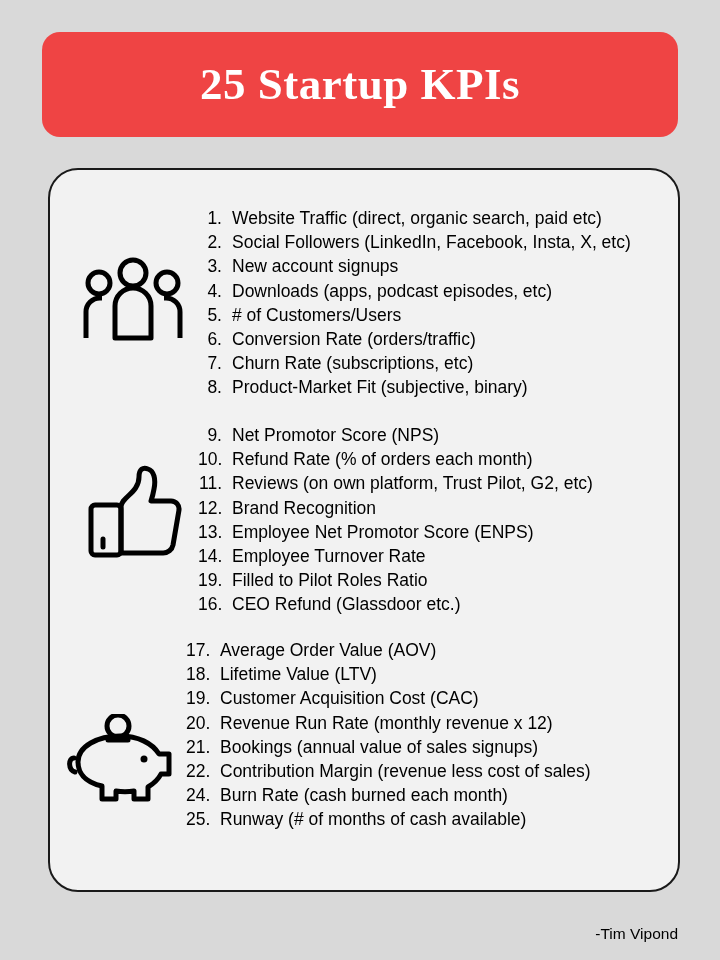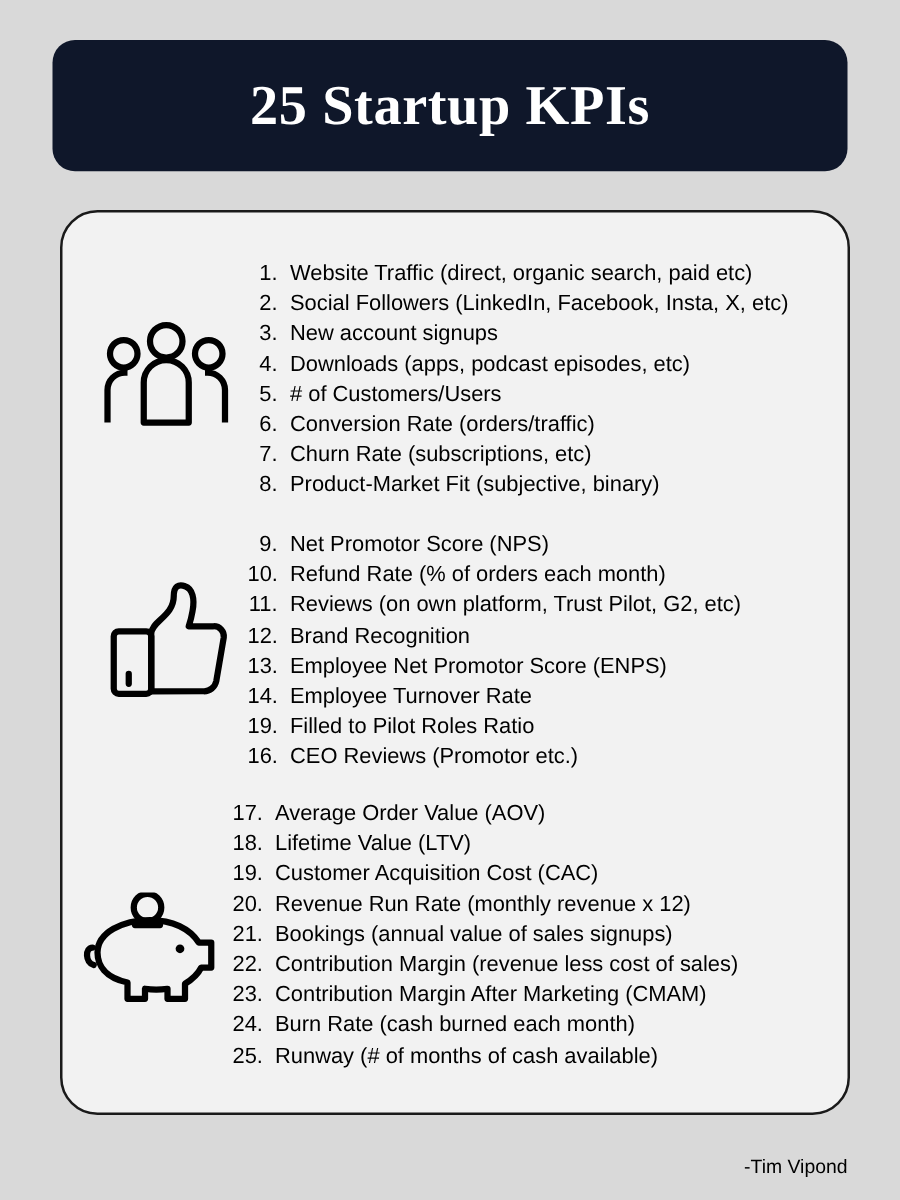--- a/index.html
+++ b/index.html
@@ -18,21 +18,21 @@
     width: 720px;
     height: 960px;
     box-sizing: border-box;
   }
   .title-bar {
     position: absolute;
     left: 42px;
     top: 32px;
     width: 636px;
     height: 105px;
-    background: #0f172a;
+    background: #ef4444;
     border-radius: 18px;
     display: flex;
     align-items: center;
     justify-content: center;
   }
   .title-text {
     color: #ffffff;
     font-family: "Liberation Serif", serif;
     font-weight: bold;
     font-size: 45px;
@@ -190,21 +190,21 @@
         <div class="kpi-row">
           <span class="kpi-num">14.</span>
           <span class="kpi-text">Employee Turnover Rate</span>
         </div>
         <div class="kpi-row">
           <span class="kpi-num">19.</span>
           <span class="kpi-text">Filled to Pilot Roles Ratio</span>
         </div>
         <div class="kpi-row">
           <span class="kpi-num">16.</span>
-          <span class="kpi-text">CEO Reviews (Promotor etc.)</span>
+          <span class="kpi-text">CEO Refund (Glassdoor etc.)</span>
         </div>
       </div>
     </div>
 
     <div class="group" id="group-2">
       <div class="group-icon">
         <svg width="110" height="92" viewBox="0 0 110 92" fill="none" stroke="#000" stroke-width="5" stroke-linejoin="round" stroke-linecap="round">
           <circle cx="52" cy="12" r="11"></circle>
           <path d="M12 48 C12 32 32 22 54 22 C72 22 86 29 93 40 h10 v20 h-8 c-3 6 -8 10 -13 13 v12 h-14 v-8 a62 62 0 0 1 -18 0 v8 h-14 v-13 C18 68 12 58 12 48 Z"></path>
           <circle cx="78" cy="45" r="3.5" fill="#000" stroke="none"></circle>
@@ -231,24 +231,20 @@
         </div>
         <div class="kpi-row">
           <span class="kpi-num">21.</span>
           <span class="kpi-text">Bookings (annual value of sales signups)</span>
         </div>
         <div class="kpi-row">
           <span class="kpi-num">22.</span>
           <span class="kpi-text">Contribution Margin (revenue less cost of sales)</span>
         </div>
         <div class="kpi-row">
-          <span class="kpi-num">23.</span>
-          <span class="kpi-text">Contribution Margin After Marketing (CMAM)</span>
-        </div>
-        <div class="kpi-row">
           <span class="kpi-num">24.</span>
           <span class="kpi-text">Burn Rate (cash burned each month)</span>
         </div>
         <div class="kpi-row">
           <span class="kpi-num">25.</span>
           <span class="kpi-text">Runway (# of months of cash available)</span>
         </div>
       </div>
     </div>
 

